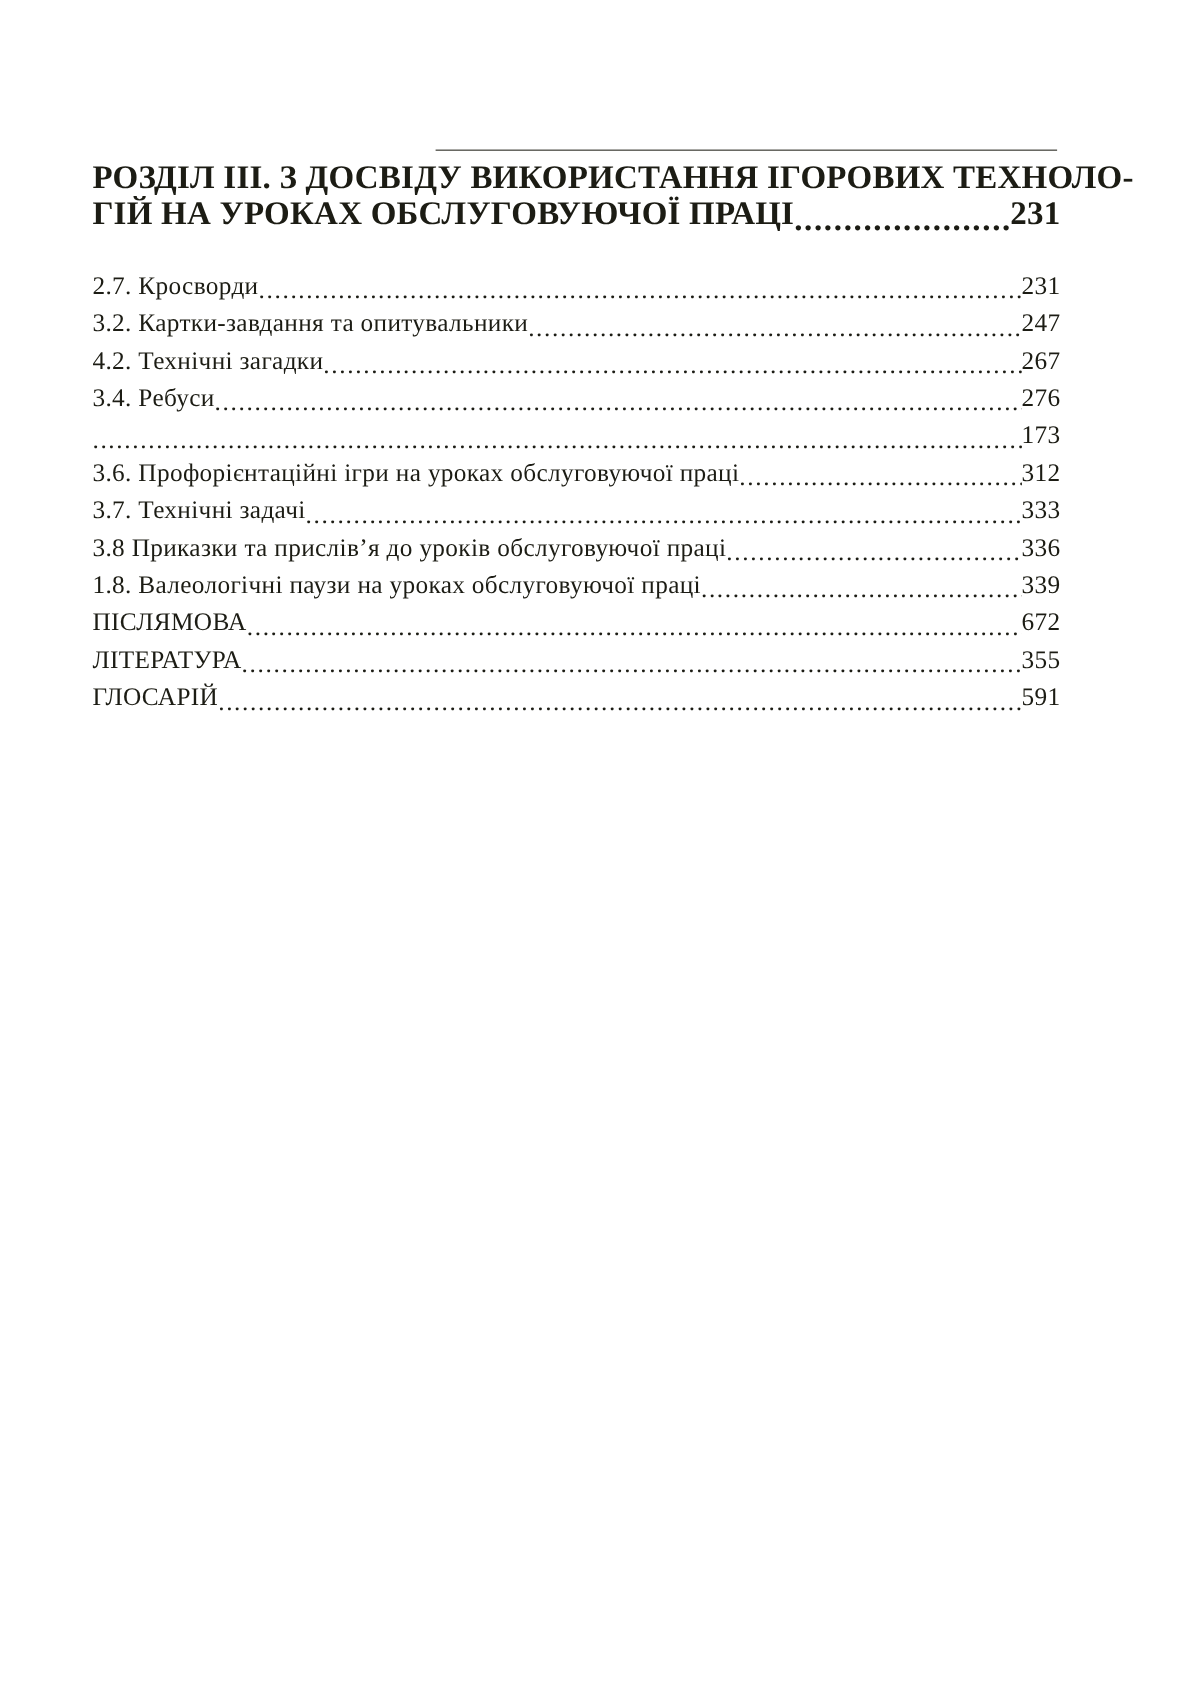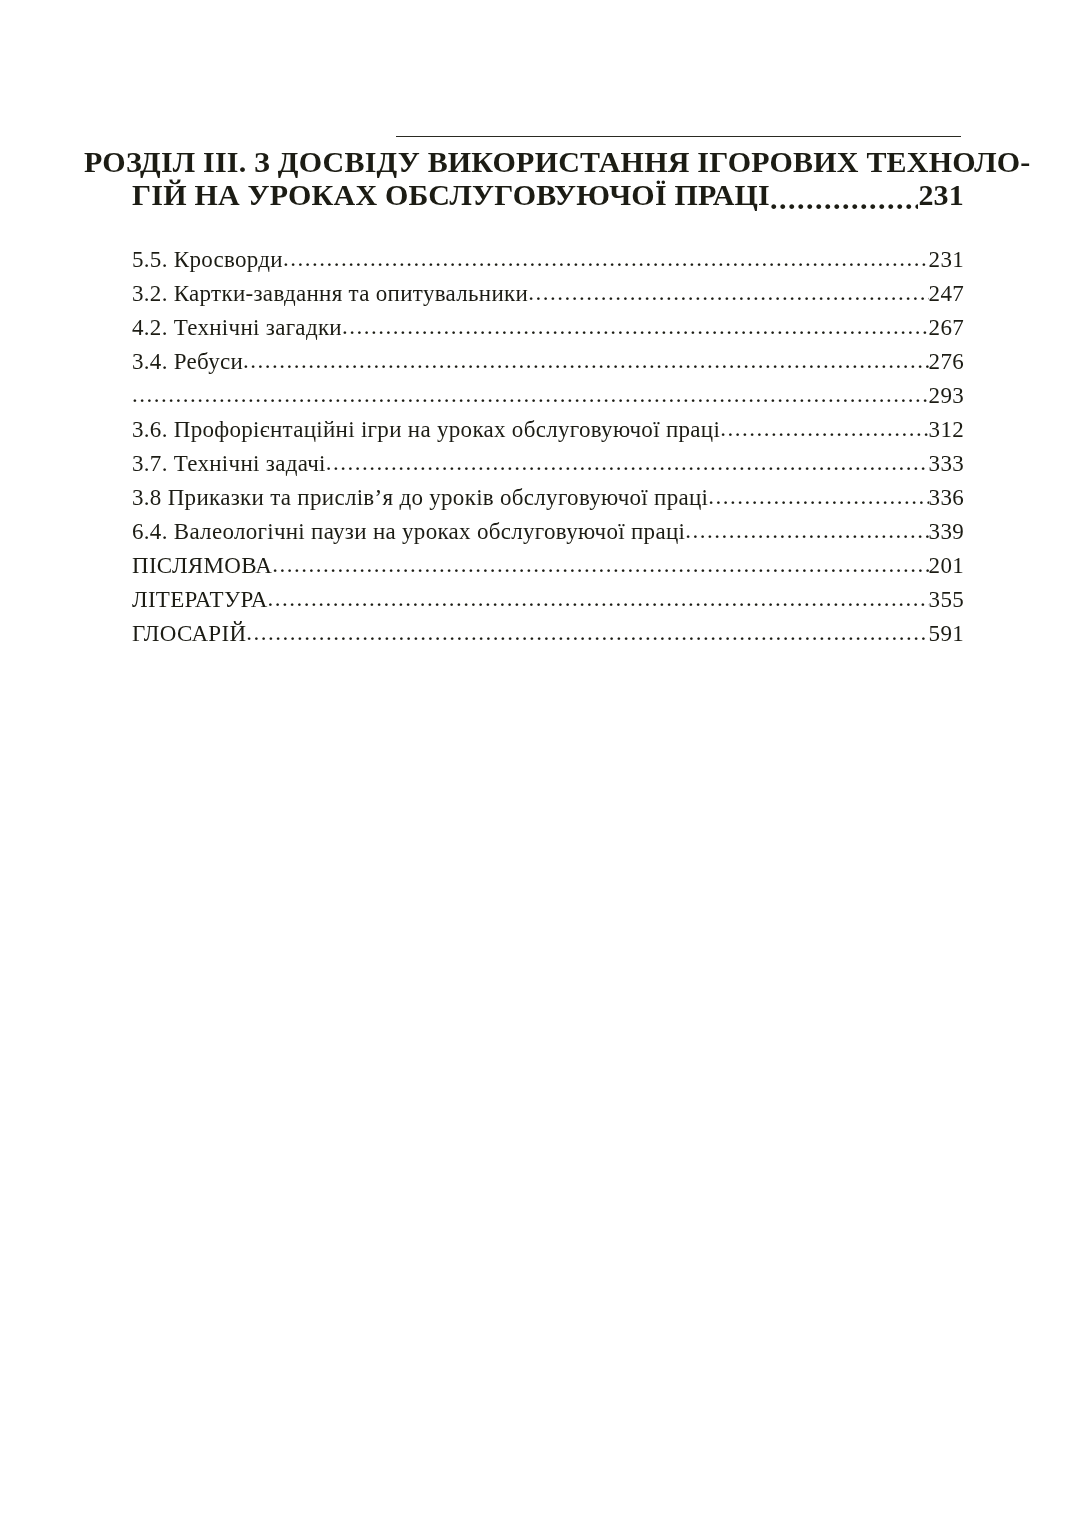--- a/index.html
+++ b/index.html
@@ -4,21 +4,21 @@
 <style>
   html, body { margin: 0; padding: 0; }
   body {
     width: 1071px; height: 1528px; background: #ffffff; position: relative; overflow: hidden;
     font-family: "Liberation Serif", "DejaVu Serif", serif; color: #1c1c14;
   }
   .rule { position: absolute; left: 396px; top: 136px; width: 565px; height: 0; border-top: 1.5px solid #2a2a22; }
   .toc { position: absolute; left: 84px; width: 880px; }
   .heading { top: 145px; font-weight: bold; font-size: 30px; line-height: 33px; letter-spacing: 0.2px; }
   .heading .l1 { white-space: nowrap; }
-  .row { display: flex; align-items: center; white-space: nowrap; overflow: hidden; margin-left: 48px; }
+  .row { display: flex; align-items: flex-end; white-space: nowrap; overflow: hidden; }
   .row .title { flex: 0 0 auto; }
   .row .dots { flex: 1 1 auto; overflow: hidden; position: relative; height: 1em; }
   .row .dots::after {
     content: "........................................................................................................................................................................................................................................................";
     position: absolute; left: 0; bottom: -0.18em; letter-spacing: 1.5px; white-space: nowrap;
   }
   .row .page { flex: 0 0 auto; }
   .entries { top: 243px; font-size: 23px; line-height: 34px; letter-spacing: 0.3px; }
   .entries .row { height: 34px; }
   .heading .row { height: 33px; }
@@ -32,67 +32,67 @@
   <div class="l1">РОЗДІЛ ІІІ. З ДОСВІДУ ВИКОРИСТАННЯ ІГОРОВИХ ТЕХНОЛО-</div>
   <div class="row">
     <span class="title">ГІЙ  НА УРОКАХ ОБСЛУГОВУЮЧОЇ ПРАЦІ</span>
     <span class="dots"></span>
     <span class="page">231</span>
   </div>
 </div>
 
 <div class="toc entries">
   <div class="row">
-      <span class="title">5.5. Кросворди</span>
+      <span class="title">2.7. Кросворди</span>
       <span class="dots"></span>
       <span class="page">231</span>
     </div>
   <div class="row">
       <span class="title">3.2. Картки-завдання та опитувальники</span>
       <span class="dots"></span>
       <span class="page">247</span>
     </div>
   <div class="row">
       <span class="title">4.2. Технічні загадки</span>
       <span class="dots"></span>
       <span class="page">267</span>
     </div>
   <div class="row">
       <span class="title">3.4. Ребуси</span>
       <span class="dots"></span>
       <span class="page">276</span>
     </div>
   <div class="row" style="word-spacing:5px">
       <span class="dots"></span>
-      <span class="page">293</span>
+      <span class="page">173</span>
     </div>
   <div class="row">
       <span class="title">3.6. Профорієнтаційні ігри на уроках обслуговуючої праці</span>
       <span class="dots"></span>
       <span class="page">312</span>
     </div>
   <div class="row">
       <span class="title">3.7. Технічні задачі</span>
       <span class="dots"></span>
       <span class="page">333</span>
     </div>
   <div class="row">
       <span class="title">3.8 Приказки та прислів’я до уроків обслуговуючої праці</span>
       <span class="dots"></span>
       <span class="page">336</span>
     </div>
   <div class="row">
-      <span class="title">6.4. Валеологічні паузи на уроках обслуговуючої праці</span>
+      <span class="title">1.8. Валеологічні паузи на уроках обслуговуючої праці</span>
       <span class="dots"></span>
       <span class="page">339</span>
     </div>
   <div class="row">
       <span class="title">ПІСЛЯМОВА</span>
       <span class="dots"></span>
-      <span class="page">201</span>
+      <span class="page">672</span>
     </div>
   <div class="row">
       <span class="title">ЛІТЕРАТУРА</span>
       <span class="dots"></span>
       <span class="page">355</span>
     </div>
   <div class="row">
       <span class="title">ГЛОСАРІЙ</span>
       <span class="dots"></span>
       <span class="page">591</span>

